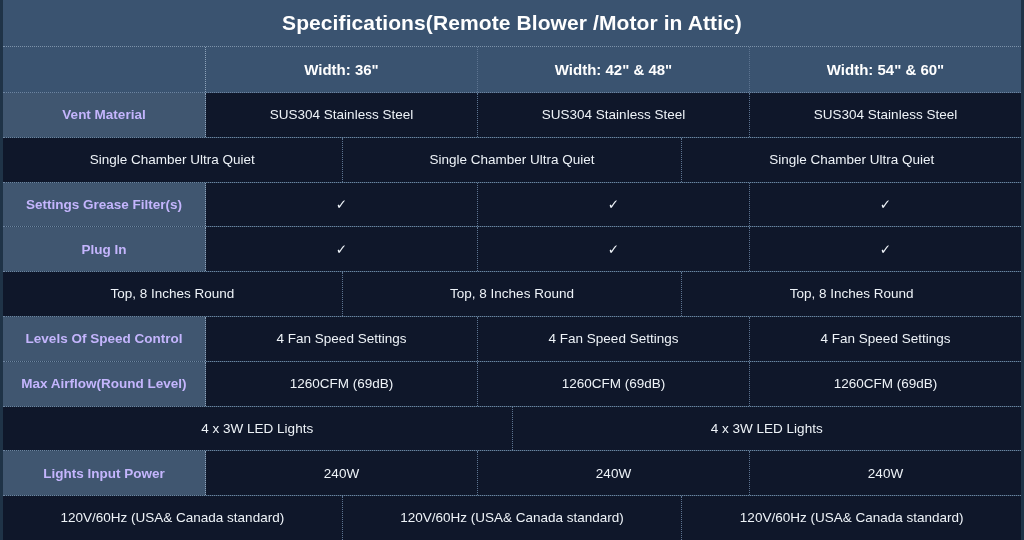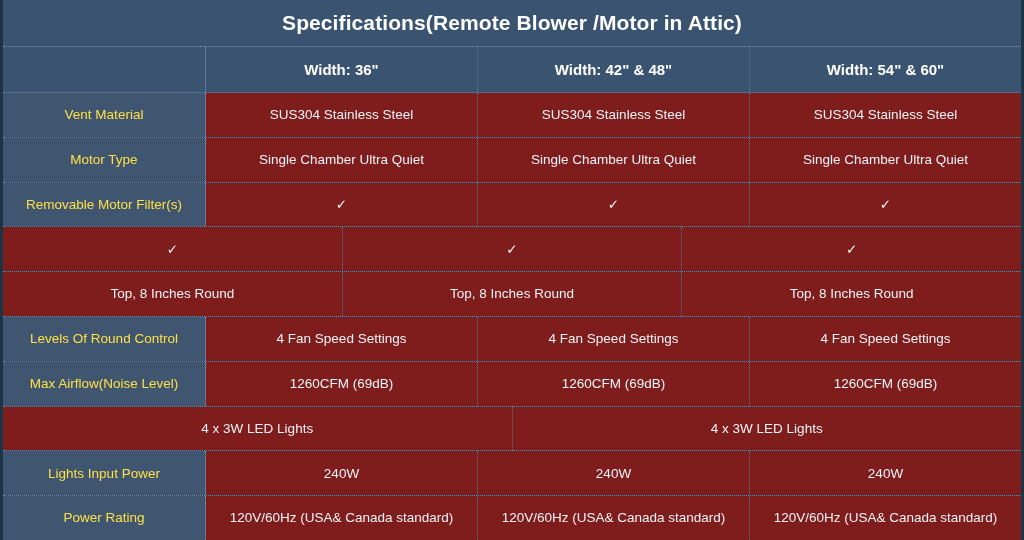--- a/index.html
+++ b/index.html
@@ -77,33 +77,33 @@
     padding: 2px 6px;
     text-align: center;
     line-height: 1.15;
     overflow: hidden;
   }
 
   .cell.label {
     flex: 0 0 203px;
     background: #41587270;
     background-color: #405670;
-    font-weight: normal;
+    font-weight: bold;
     font-size: 13.5px;
-    color: #fde047;
+    color: #c4b5fd;
     border-right: 1px dotted #8ea3ba;
   }
 
   .header-row .cell.label {
     background: #3a5370;
   }
 
   .cell.value {
     flex: 1 1 0;
-    background: #7f1d1d;
+    background: #0f172a;
     font-size: 13.5px;
     font-weight: normal;
     color: #eef3f8;
     border-right: 1px dotted #5d7governed;
     border-right: 1px dotted #5d7governed;
   }
   .cell.value {
     border-right: 1px dotted #5d7491;
   }
   .cell.value:last-child {
@@ -143,72 +143,71 @@
     </div>
 
     <div class="spec-row">
       <div class="cell label">Vent Material</div>
       <div class="cell value">SUS304 Stainless Steel</div>
       <div class="cell value">SUS304 Stainless Steel</div>
       <div class="cell value">SUS304 Stainless Steel</div>
     </div>
 
     <div class="spec-row">
-      <div class="cell label">Motor Type</div>
       <div class="cell value">Single Chamber Ultra Quiet</div>
       <div class="cell value">Single Chamber Ultra Quiet</div>
       <div class="cell value">Single Chamber Ultra Quiet</div>
     </div>
 
     <div class="spec-row">
-      <div class="cell label">Removable Motor Filter(s)</div>
-      <div class="cell value check">✓</div>
-      <div class="cell value check">✓</div>
-      <div class="cell value check">✓</div>
-    </div>
-
-    <div class="spec-row">
+      <div class="cell label">Settings Grease Filter(s)</div>
+      <div class="cell value check">✓</div>
+      <div class="cell value check">✓</div>
+      <div class="cell value check">✓</div>
+    </div>
+
+    <div class="spec-row">
+      <div class="cell label">Plug In</div>
       <div class="cell value check">✓</div>
       <div class="cell value check">✓</div>
       <div class="cell value check">✓</div>
     </div>
 
     <div class="spec-row">
       <div class="cell value">Top, 8 Inches Round</div>
       <div class="cell value">Top, 8 Inches Round</div>
       <div class="cell value">Top, 8 Inches Round</div>
     </div>
 
     <div class="spec-row">
-      <div class="cell label">Levels Of Round Control</div>
+      <div class="cell label">Levels Of Speed Control</div>
       <div class="cell value">4 Fan Speed Settings</div>
       <div class="cell value">4 Fan Speed Settings</div>
       <div class="cell value">4 Fan Speed Settings</div>
     </div>
 
     <div class="spec-row">
-      <div class="cell label">Max Airflow(Noise Level)</div>
+      <div class="cell label">Max Airflow(Round Level)</div>
       <div class="cell value">1260CFM (69dB)</div>
       <div class="cell value">1260CFM (69dB)</div>
       <div class="cell value">1260CFM (69dB)</div>
     </div>
 
     <div class="spec-row">
       <div class="cell value">4 x 3W LED Lights</div>
       <div class="cell value">4 x 3W LED Lights</div>
     </div>
 
     <div class="spec-row">
       <div class="cell label">Lights Input Power</div>
       <div class="cell value">240W</div>
       <div class="cell value">240W</div>
       <div class="cell value">240W</div>
     </div>
 
     <div class="spec-row">
-      <div class="cell label">Power Rating</div>
       <div class="cell value">120V/60Hz (USA&amp; Canada standard)</div>
       <div class="cell value">120V/60Hz (USA&amp; Canada standard)</div>
       <div class="cell value">120V/60Hz (USA&amp; Canada standard)</div>
     </div>
 
   </div>
 </div>
 
 </body></html>

